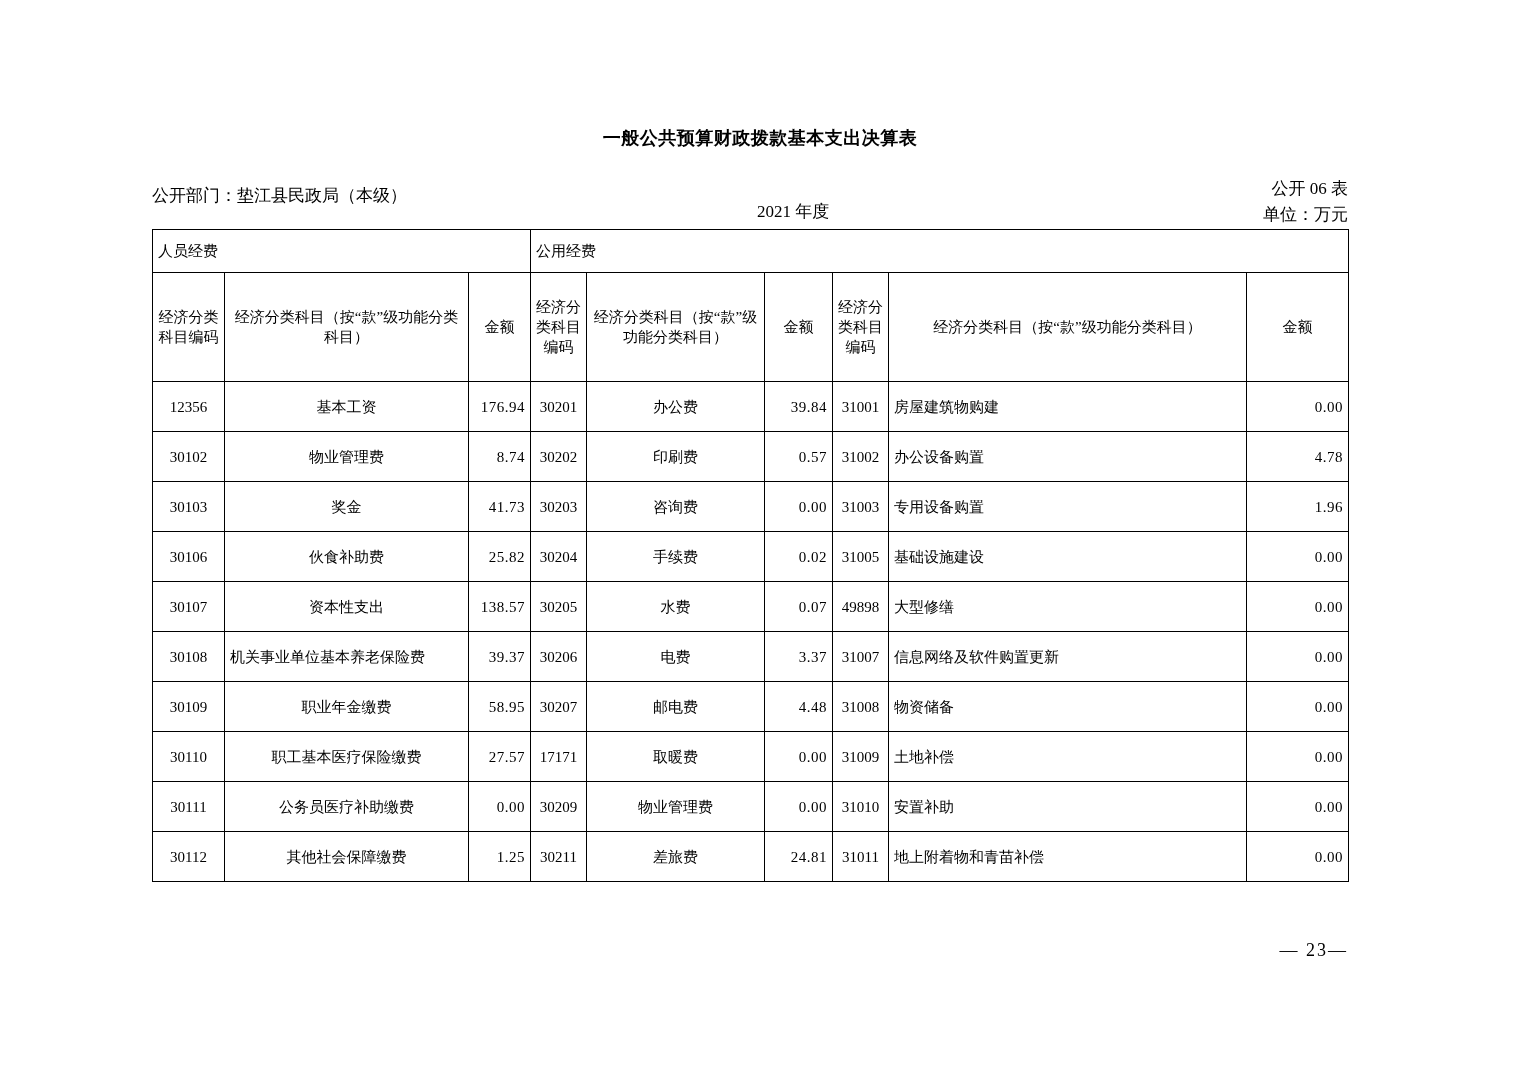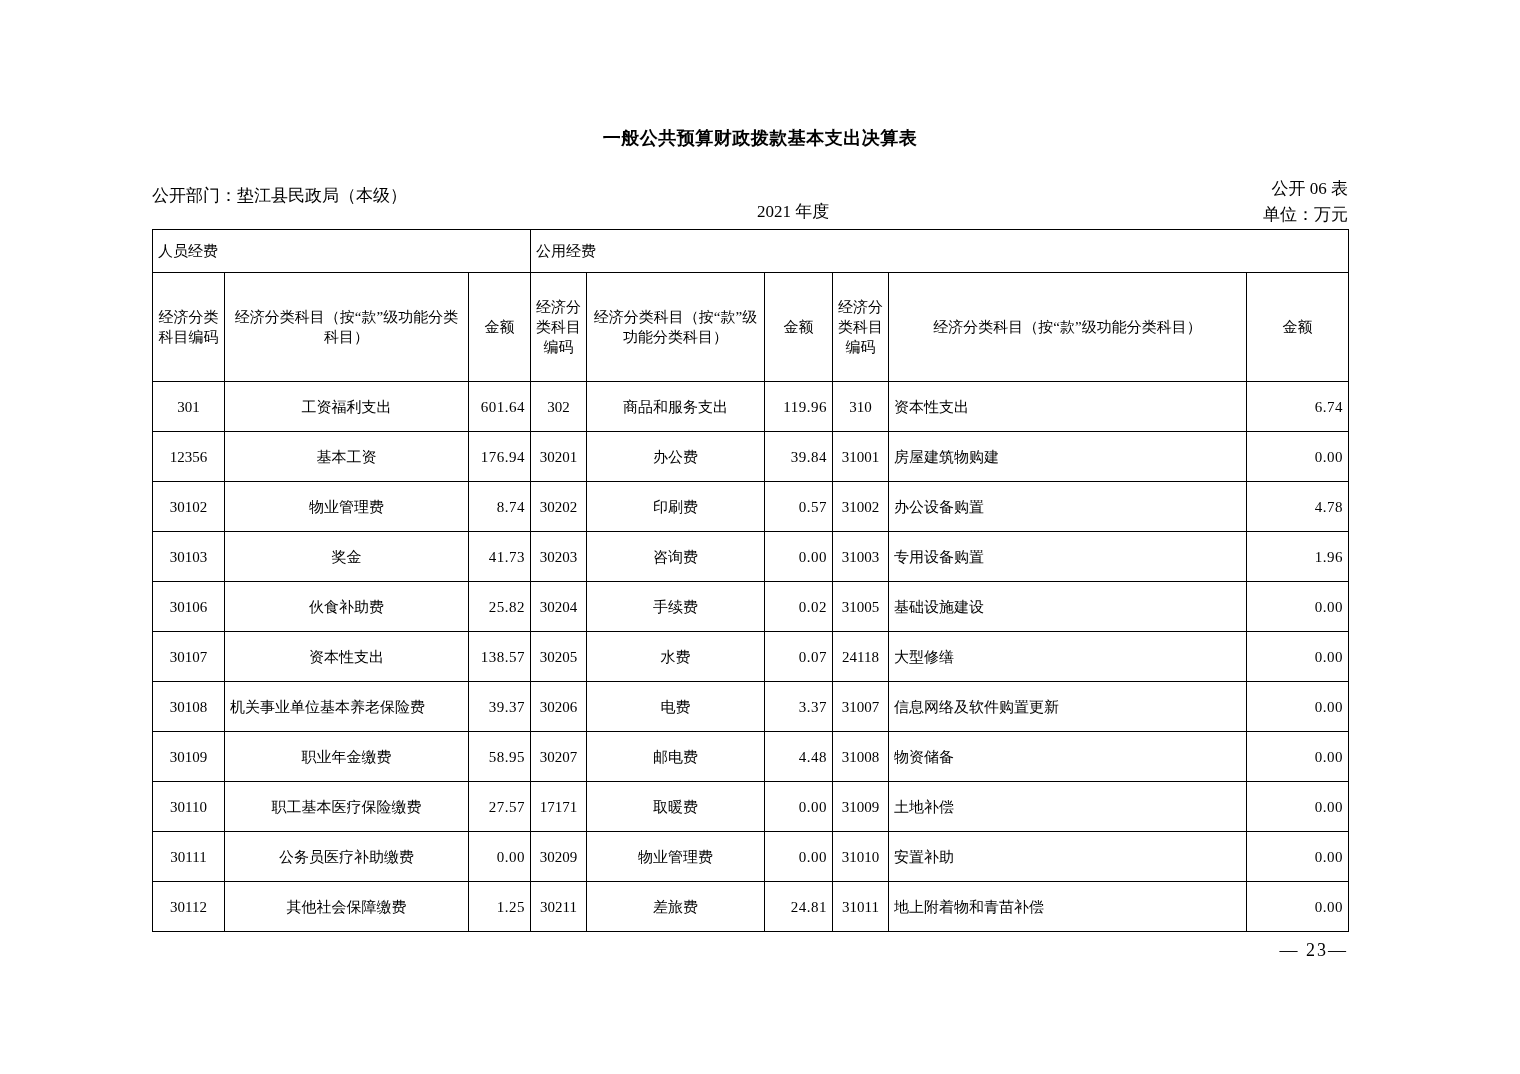--- a/index.html
+++ b/index.html
@@ -154,31 +154,20 @@
         <td class="col-head">经济分类科目（按“款”级功能分类科目）</td>
         <td class="col-head">金额</td>
         <td class="col-head">经济分类科目编码</td>
         <td class="col-head">经济分类科目（按“款”级功能分类科目）</td>
         <td class="col-head">金额</td>
         <td class="col-head">经济分类科目编码</td>
         <td class="col-head">经济分类科目（按“款”级功能分类科目）</td>
         <td class="col-head">金额</td>
       </tr>
 
-      <tr class="row-h">
-        <td class="code-cell">301</td>
-        <td class="name-cell">工资福利支出</td>
-        <td class="amt-cell">601.64</td>
-        <td class="code-cell">302</td>
-        <td class="name-cell">商品和服务支出</td>
-        <td class="amt-cell">119.96</td>
-        <td class="code-cell">310</td>
-        <td class="name-cell-left">资本性支出</td>
-        <td class="amt-cell">6.74</td>
-      </tr>
 
       <tr class="row-h">
         <td class="code-cell">12356</td>
         <td class="name-cell">基本工资</td>
         <td class="amt-cell">176.94</td>
         <td class="code-cell">30201</td>
         <td class="name-cell">办公费</td>
         <td class="amt-cell">39.84</td>
         <td class="code-cell">31001</td>
         <td class="name-cell-left">房屋建筑物购建</td>
@@ -221,21 +210,21 @@
         <td class="amt-cell">0.00</td>
       </tr>
 
       <tr class="row-h">
         <td class="code-cell">30107</td>
         <td class="name-cell">资本性支出</td>
         <td class="amt-cell">138.57</td>
         <td class="code-cell">30205</td>
         <td class="name-cell">水费</td>
         <td class="amt-cell">0.07</td>
-        <td class="code-cell">24118</td>
+        <td class="code-cell">49898</td>
         <td class="name-cell-left">大型修缮</td>
         <td class="amt-cell">0.00</td>
       </tr>
 
       <tr class="row-h">
         <td class="code-cell">30108</td>
         <td class="name-cell-left">机关事业单位基本养老保险费</td>
         <td class="amt-cell">39.37</td>
         <td class="code-cell">30206</td>
         <td class="name-cell">电费</td>

